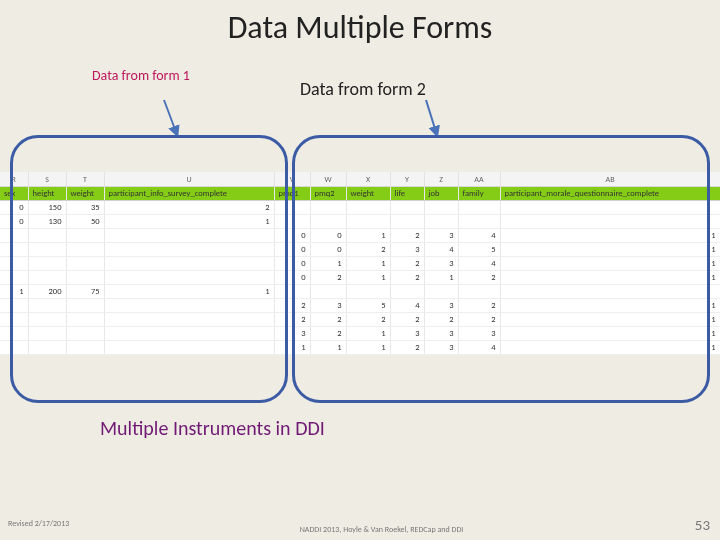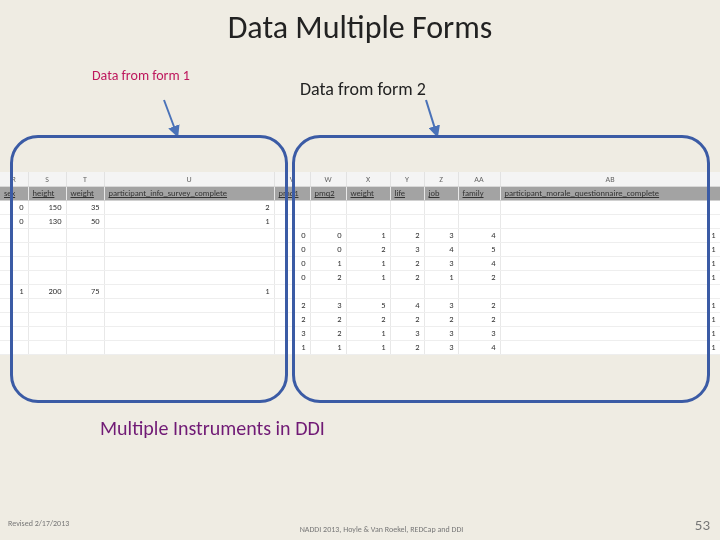--- a/index.html
+++ b/index.html
@@ -69,24 +69,23 @@
     border-bottom: 1px solid #eee;
     text-align: right;
     padding: 0 4px;
     font-size: 8.5px;
     color: #333;
     overflow: hidden;
     white-space: nowrap;
   }
   .sheet th.fieldname {
     text-align: left;
-    background: #a3a3a3;
+    background: #84cc16;
     color: #333;
     border-bottom: 1px solid #d0d0d0;
-    text-decoration: underline;
   }
 
   .subtitle {
     position: absolute;
     left: 100px;
     top: 416px;
     font-size: 20px;
     color: #701a75;
   }
   .footer-left {

